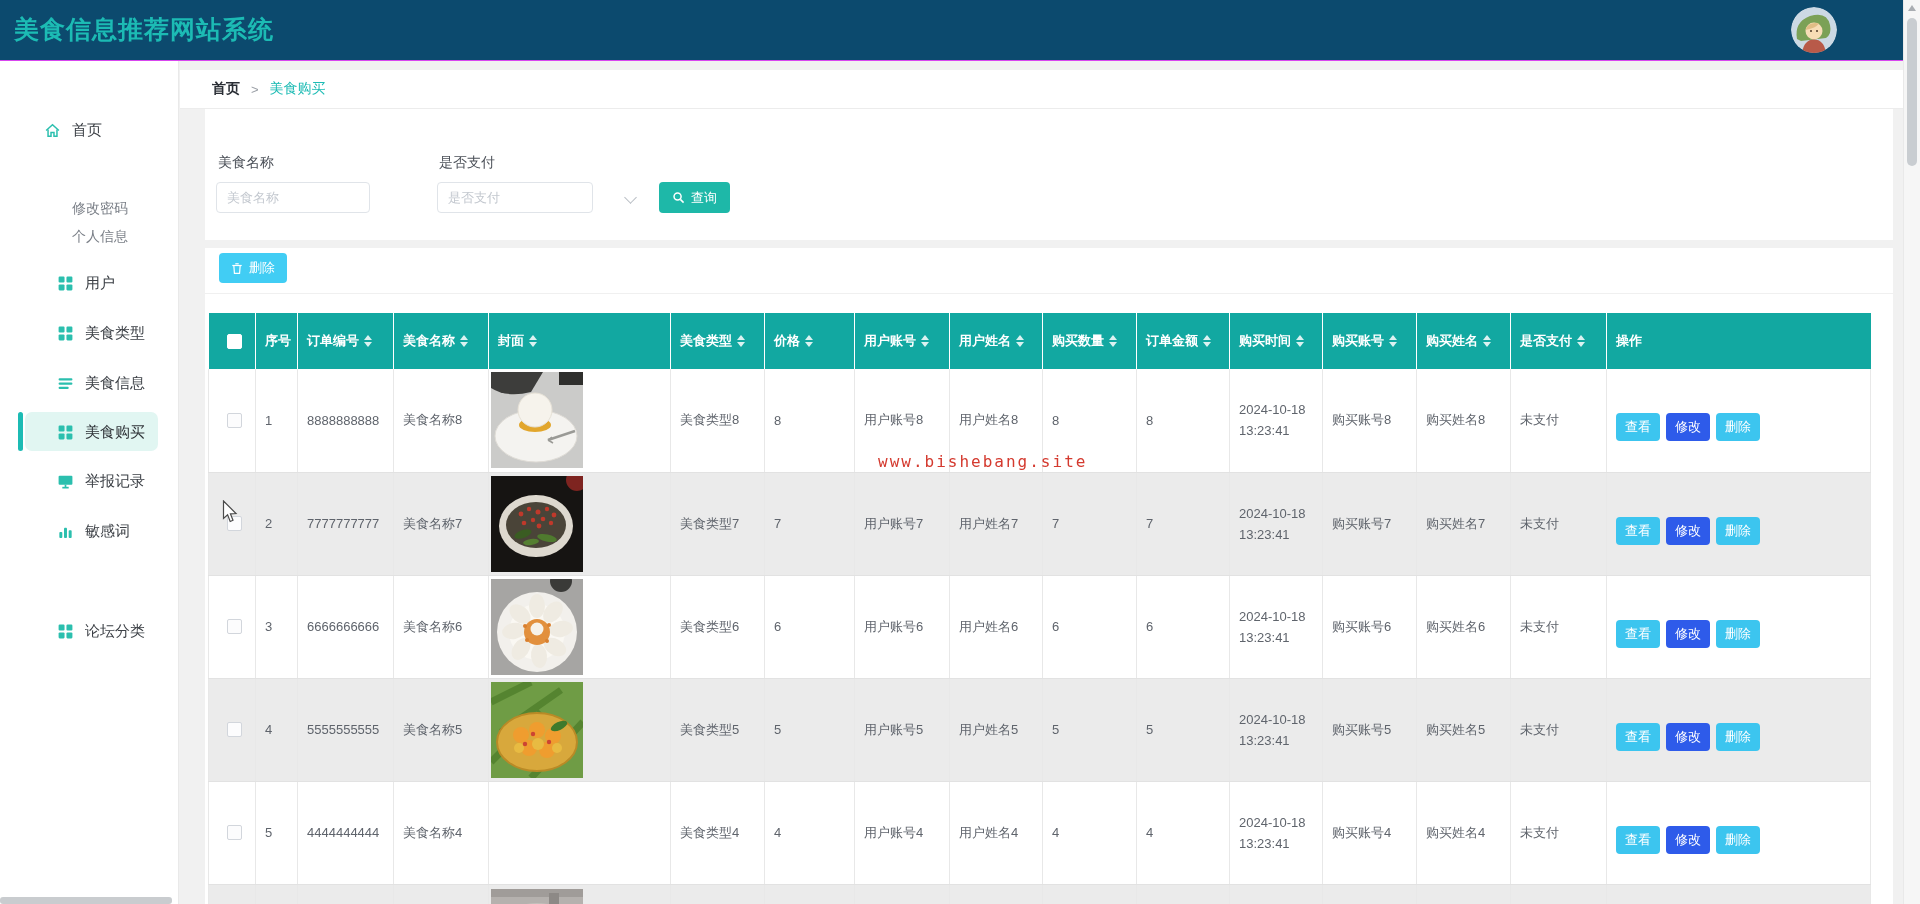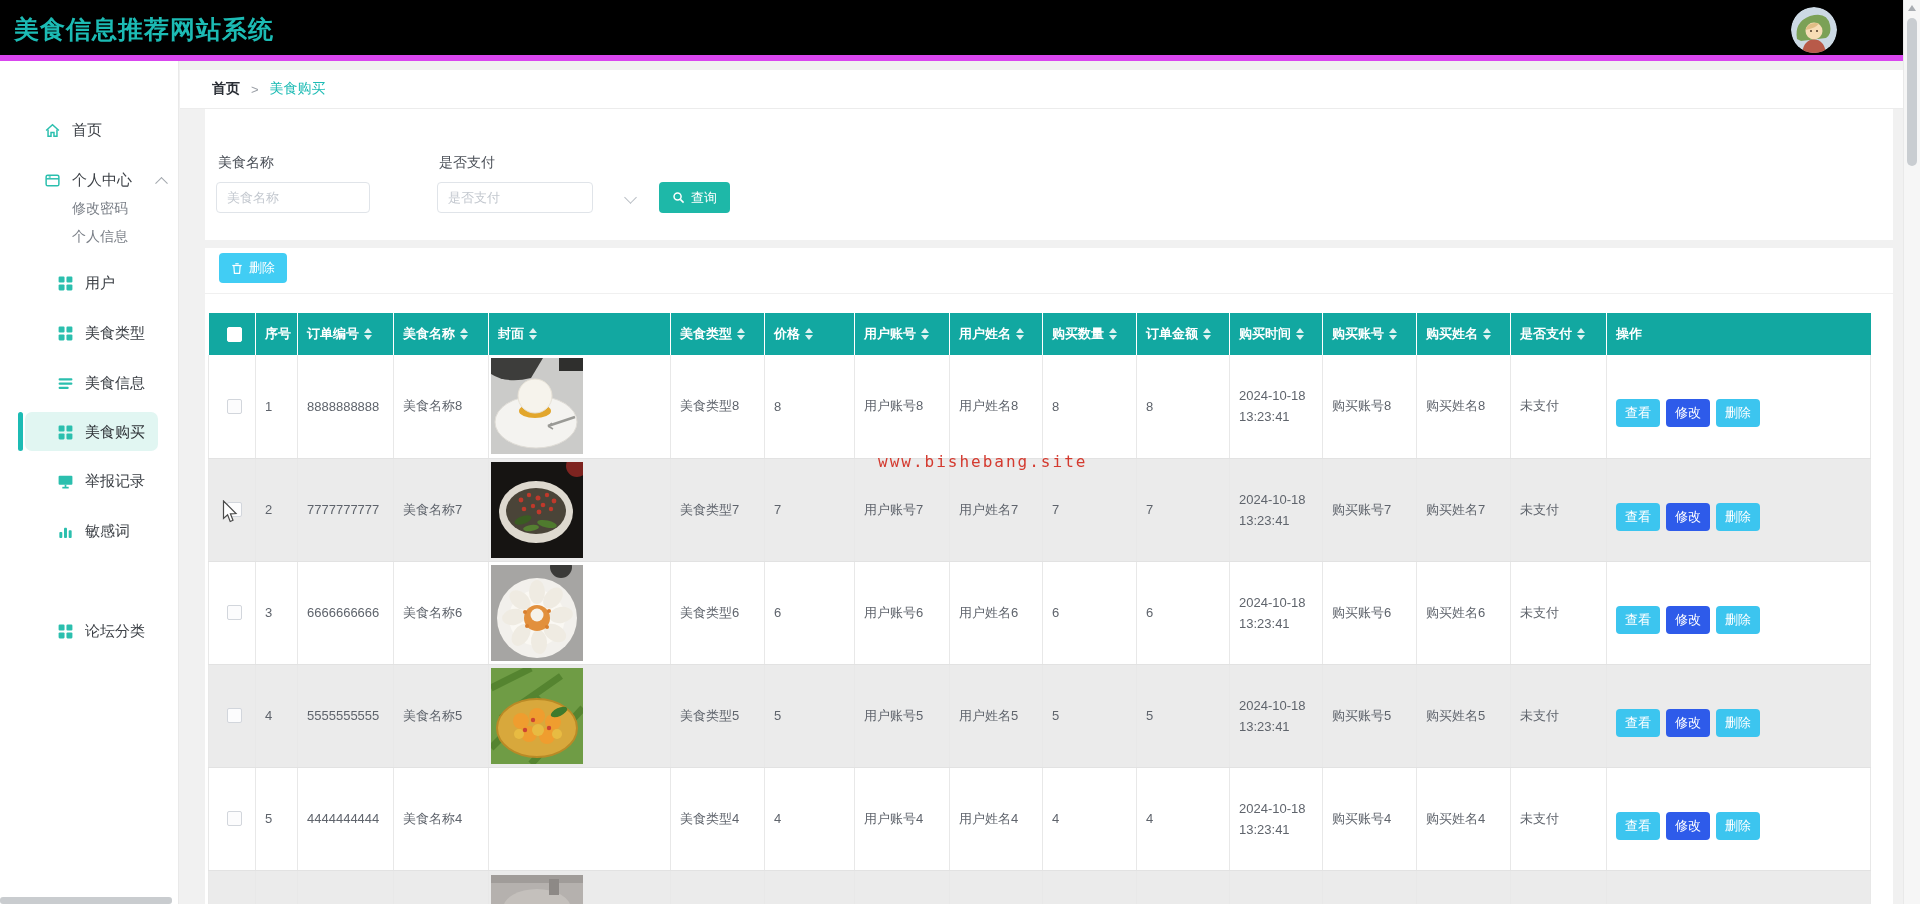--- a/index.html
+++ b/index.html
@@ -5,21 +5,21 @@
   * { box-sizing: border-box; }
   html,body { margin:0; padding:0; }
   body {
     width:1920px; height:904px; overflow:hidden; position:relative;
     background:#f1f1f1;
     font-family:"Liberation Sans","DejaVu Sans",sans-serif;
     color:#333;
   }
   
   #app-header { position:absolute; left:0; top:0; width:1920px; height:61px;
-    background:#000000; border-bottom:6px solid #d946ef; z-index:6; }
+    background:#0c4a6e; border-bottom:1px solid #d946ef; z-index:6; }
   .app-title { position:absolute; left:14px; top:13px; font-size:25px; font-weight:bold;
     color:var(--accent); letter-spacing:1px; }
   .avatar { position:absolute; left:1791px; top:7px; width:46px; height:46px;
     border-radius:50%; overflow:hidden; cursor:pointer; }
   
   #sidebar { position:absolute; left:0; top:61px; width:179px; height:843px;
     background:#fff; border-right:1px solid #e9e9e9; z-index:5; }
   .side-item { position:absolute; left:0; width:179px; height:40px; display:flex;
     align-items:center; gap:11px; font-size:15px; color:#3c4046; cursor:pointer; }
   .side-item.lvl-a { padding-left:44px; }
@@ -65,21 +65,21 @@
     background:#fff; overflow:hidden; z-index:1; }
   .btn-delete { position:absolute; left:14px; top:5px; height:30px; padding:0 12px;
     background:var(--toolbar_delete_button); color:#fff; font-size:13px; border:none;
     border-radius:4px; display:inline-flex; align-items:center; gap:6px; cursor:pointer;
     font-family:inherit; }
   .toolbar-divider { position:absolute; left:0; top:45px; width:1688px; height:0;
     border-top:1px solid #f0f0f0; }
   #table-wrap { position:absolute; left:3px; top:65px; width:1662px; }
   table { border-collapse:collapse; table-layout:fixed; width:1662px; }
   thead th { background:var(--table_header); color:#fff; font-size:13px; font-weight:bold;
-    height:42px; text-align:left; padding:0 0 0 9px; border-right:1px solid rgba(255,255,255,0.35);
+    height:56px; text-align:left; padding:0 0 0 9px; border-right:1px solid rgba(255,255,255,0.35);
     overflow:hidden; white-space:nowrap; }
   thead th:last-child { border-right:none; }
   tbody td { height:103px; font-size:13px; color:#5f646c; padding:0 6px 0 9px;
     border-right:1px solid #e8e8e8; border-bottom:1px solid #e2e2e2; vertical-align:middle;
     overflow:hidden; background:#fff; }
   tbody td:first-child { border-left:1px solid #e8e8e8; }
   tbody tr:nth-child(even) td { background:var(--row_stripe); }
   td.time-cell { word-break:break-all; line-height:21px; padding-right:10px; }
   td.cover-cell { padding:0 0 0 2px; vertical-align:middle; }
   .cover { width:92px; height:96px; overflow:hidden; }
@@ -138,31 +138,20 @@
   <div class="active-bar"></div>
 
   <div class="side-item lvl-a" style="top:49px">
     <span class="s-icon">
         <svg viewBox="0 0 16 16">
           <path d="M2 8 L8 2.6 L14 8" fill="none" stroke="#2bbfae" stroke-width="1.4"></path>
           <path d="M3.8 7 V13.4 H6.6 V9.8 H9.4 V13.4 H12.2 V7" fill="none" stroke="#2bbfae" stroke-width="1.4"></path>
         </svg>
       </span>
     <span>首页</span>
-  </div>
-  <div class="side-item lvl-a" style="top:99px">
-    <span class="s-icon">
-        <svg viewBox="0 0 16 16">
-          <rect x="2" y="3" width="12" height="10" rx="1.5" fill="none" stroke="#2bbfae" stroke-width="1.4"></rect>
-          <line x1="2" y1="6.4" x2="14" y2="6.4" stroke="#2bbfae" stroke-width="1.4"></line>
-          <line x1="4.4" y1="4.7" x2="6.4" y2="4.7" stroke="#2bbfae" stroke-width="1.2"></line>
-        </svg>
-      </span>
-    <span>个人中心</span>
-    <span class="chev up"></span>
   </div>
   <div class="side-sub" style="top:139px">
     <span>修改密码</span>
   </div>
   <div class="side-sub" style="top:167px">
     <span>个人信息</span>
   </div>
   <div class="side-item lvl-b" style="top:202px">
     <span class="s-icon">
         <svg viewBox="0 0 16 16">

